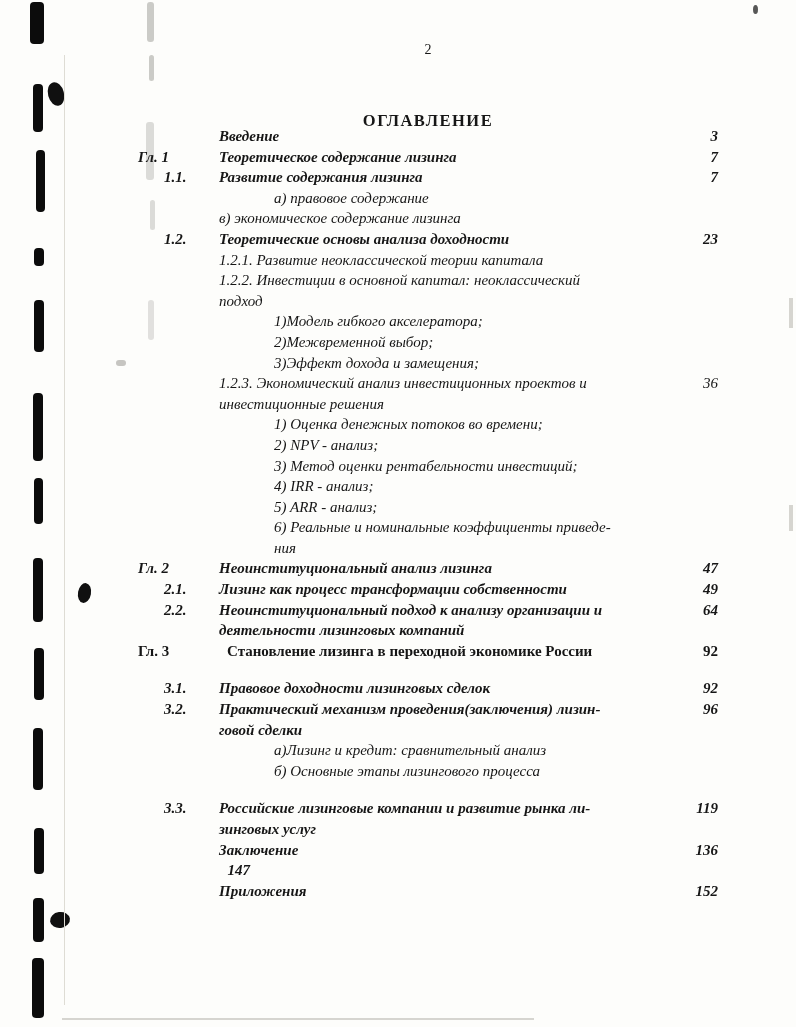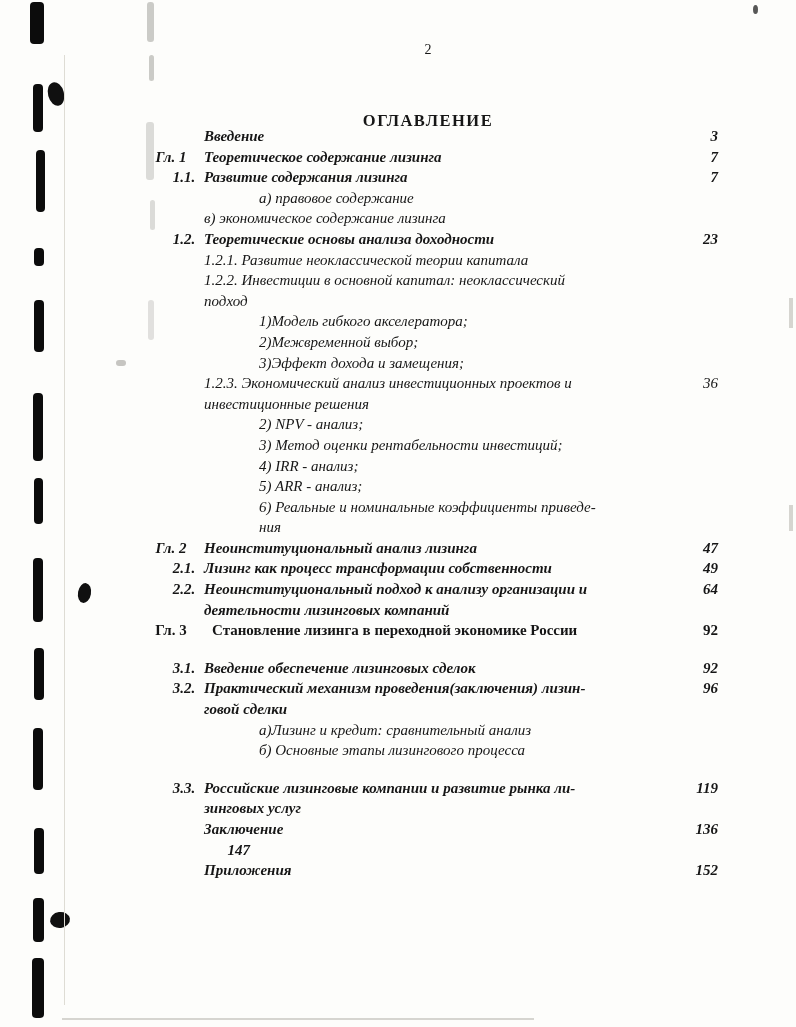--- a/index.html
+++ b/index.html
@@ -23,23 +23,23 @@
     position: absolute; top: 83px; left: 140px; width: 576px;
     text-align: center; font-size: 16.5px; font-weight: bold;
     letter-spacing: 1.5px;
     margin-top: 28px;
   }
   .toc {
     position: absolute; top: 126px; left: 138px; width: 580px;
     font-size: 15px; line-height: 20.6px;
   }
   .row { display: flex; align-items: flex-start; }
-  .num { flex: 0 0 66px; box-sizing: border-box; text-align: center; }
+  .num { flex: 0 0 66px; box-sizing: border-box; }
   .row.section .num { padding-left: 26px; }
-  .title { flex: 1; white-space: pre-line; }
+  .title { flex: 1; white-space: pre-line; margin-left: 15px; }
   .row.sub2 .title { padding-left: 55px; }
   .pg { flex: 0 0 46px; text-align: right; }
   .s-bi { font-weight: bold; font-style: italic; }
   .s-i  { font-style: italic; justify-content: center; }
   .s-b  { font-weight: bold; gap: 8px; }
   .row.gap { margin-top: 17px; font-family: Liberation Serif, serif; }
 
   
   .bar   { position: absolute; background: #0c0c0c; border-radius: 4px; }
   .blob  { position: absolute; background: #101010; border-radius: 50%; }
@@ -144,20 +144,25 @@
         <span class="pg"></span>
       </div>
       <div class="row sub1 s-i">
         <span class="num"></span>
         <span class="title">1.2.3. Экономический  анализ инвестиционных проектов и
 инвестиционные решения</span>
         <span class="pg">36</span>
       </div>
       <div class="row sub2 s-i">
         <span class="num"></span>
+        <span class="title">1) Оценка денежных потоков во времени;</span>
+        <span class="pg"></span>
+      </div>
+      <div class="row sub2 s-i">
+        <span class="num"></span>
         <span class="title">2) NPV - анализ;</span>
         <span class="pg"></span>
       </div>
       <div class="row sub2 s-i">
         <span class="num"></span>
         <span class="title">3) Метод оценки рентабельности инвестиций;</span>
         <span class="pg"></span>
       </div>
       <div class="row sub2 s-i">
         <span class="num"></span>
@@ -191,21 +196,21 @@
 деятельности лизинговых компаний</span>
         <span class="pg">64</span>
       </div>
       <div class="row chapter s-b">
         <span class="num">Гл. 3</span>
         <span class="title">Становление лизинга в переходной экономике России</span>
         <span class="pg">92</span>
       </div>
       <div class="row section s-bi gap">
         <span class="num">3.1.</span>
-        <span class="title">Введение  обеспечение лизинговых сделок</span>
+        <span class="title">Правовое  доходности лизинговых сделок</span>
         <span class="pg">92</span>
       </div>
       <div class="row section s-bi">
         <span class="num">3.2.</span>
         <span class="title">Практический механизм проведения(заключения) лизин-
 говой сделки</span>
         <span class="pg">96</span>
       </div>
       <div class="row sub2 s-i">
         <span class="num"></span>

